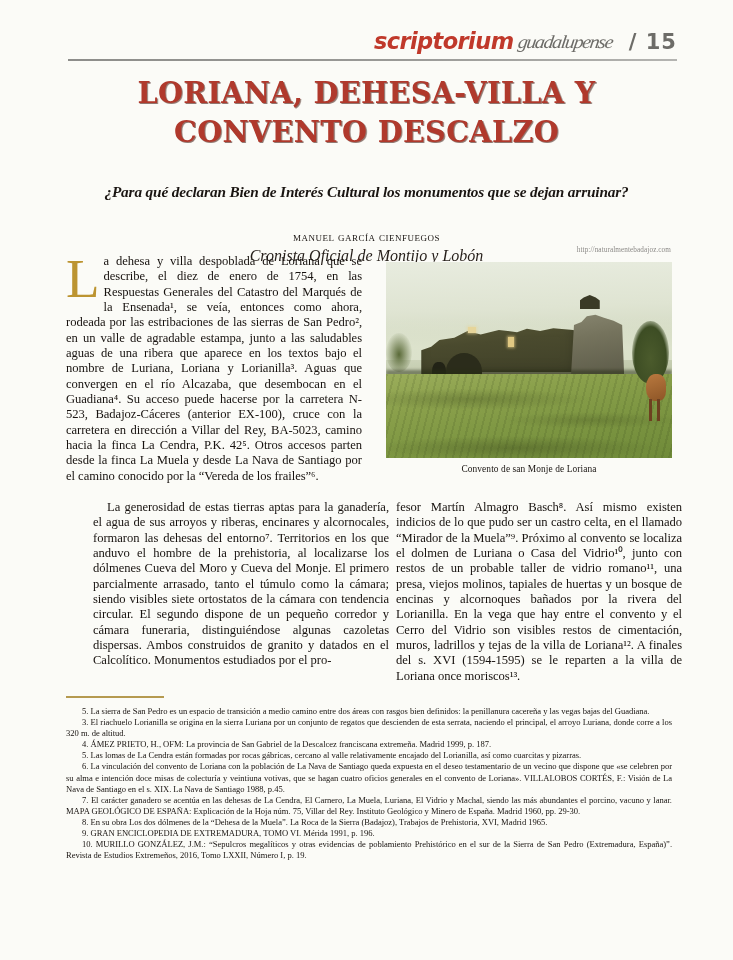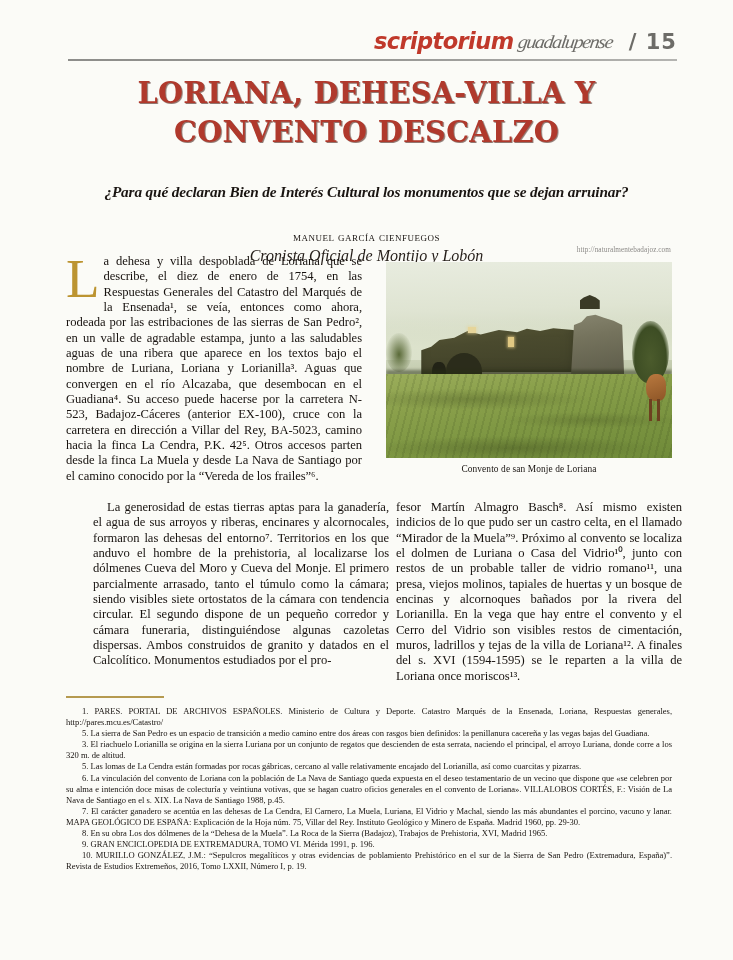--- a/index.html
+++ b/index.html
@@ -376,23 +376,23 @@
   <div class="col-left-top">
     <p class="body"><span class="dropcap">L</span><span>a dehesa y villa despoblada de Loriana que se describe, el diez de enero de 1754, en las Respuestas Generales del Catastro del Marqués de la Ensenada¹, se veía, entonces como ahora, rodeada por las estribaciones de las sierras de San Pedro², en un valle de agradable estampa, junto a las saludables aguas de una ribera que aparece en los textos bajo el nombre de Luriana, Loriana y Lorianilla³. Aguas que convergen en el río Alcazaba, que desembocan en el Guadiana⁴. Su acceso puede hacerse por la carretera N-523, Badajoz-Cáceres (anterior EX-100), cruce con la carretera en dirección a Villar del Rey, BA-5023, camino hacia la finca La Cendra, P.K. 42⁵. Otros accesos parten desde la finca La Muela y desde La Nava de Santiago por el camino conocido por la “Vereda de los frailes”⁶.</span></p>
   </div>
 
   <div class="col-left-bottom">
     <p class="body indent"><span>La generosidad de estas tierras aptas para la ganadería, el agua de sus arroyos y riberas, encinares y alcornocales, formaron las dehesas del entorno⁷. Territorios en los que anduvo el hombre de la prehistoria, al localizarse los dólmenes Cueva del Moro y Cueva del Monje. El primero parcialmente arrasado, tanto el túmulo como la cámara; siendo visibles siete ortostatos de la cámara con tendencia circular. El segundo dispone de un pequeño corredor y cámara funeraria, distinguiéndose algunas cazoletas dispersas. Ambos construidos de granito y datados en el Calcolítico. Monumentos estudiados por el pro-</span></p>
   </div>
 
   <div class="fn-rule"></div>
   <div class="footnotes">
-    <p class="fn">1. PARES. PORTAL DE ARCHIVOS ESPAÑOLES. Ministerio de Cultura y Deporte. Catastro Marqués de la Ensenada, Loriana, Respuestas generales, http://pares.mcu.es/Catastro/</p>
     <p class="fn">5. La sierra de San Pedro es un espacio de transición a medio camino entre dos áreas con rasgos bien definidos: la penillanura cacereña y las vegas bajas del Guadiana.</p>
     <p class="fn">3. El riachuelo Lorianilla se origina en la sierra Luriana por un conjunto de regatos que descienden de esta serrata, naciendo el principal, el arroyo Luriana, donde corre a los 320 m. de altitud.</p>
+    <p class="fn">4. ÁMEZ PRIETO, H., OFM: La provincia de San Gabriel de la Descalcez franciscana extremeña. Madrid 1999, p. 187.</p>
     <p class="fn">5. Las lomas de La Cendra están formadas por rocas gábricas, cercano al valle relativamente encajado del Lorianilla, así como cuarcitas y pizarras.</p>
     <p class="fn">6. La vinculación del convento de Loriana con la población de La Nava de Santiago queda expuesta en el deseo testamentario de un vecino que dispone que «se celebren por su alma e intención doce misas de colecturía y veintiuna votivas, que se hagan cuatro oficios generales en el convento de Loriana». VILLALOBOS CORTÉS, F.: Visión de La Nava de Santiago en el s. XIX. La Nava de Santiago 1988, p.45.</p>
     <p class="fn">7. El carácter ganadero se acentúa en las dehesas de La Cendra, El Carnero, La Muela, Luriana, El Vidrio y Machal, siendo las más abundantes el porcino, vacuno y lanar. MAPA GEOLÓGICO DE ESPAÑA: Explicación de la Hoja núm. 75, Villar del Rey. Instituto Geológico y Minero de España. Madrid 1960, pp. 29-30.</p>
     <p class="fn">8. En su obra Los dos dólmenes de la “Dehesa de la Muela”. La Roca de la Sierra (Badajoz), Trabajos de Prehistoria, XVI, Madrid 1965.</p>
     <p class="fn">9. GRAN ENCICLOPEDIA DE EXTREMADURA, TOMO VI. Mérida 1991, p. 196.</p>
     <p class="fn">10. MURILLO GONZÁLEZ, J.M.: “Sepulcros megalíticos y otras evidencias de poblamiento Prehistórico en el sur de la Sierra de San Pedro (Extremadura, España)”. Revista de Estudios Extremeños, 2016, Tomo LXXII, Número I, p. 19.</p>
   </div>
 
 <div class="col-right-bottom">
       <p class="body"><span>fesor Martín Almagro Basch⁸. Así mismo existen indicios de lo que pudo ser un castro celta, en el llamado “Mirador de la Muela”⁹. Próximo al convento se localiza el dolmen de Luriana o Casa del Vidrio¹⁰, junto con restos de un probable taller de vidrio romano¹¹, una presa, viejos molinos, tapiales de huertas y un bosque de encinas y alcornoques bañados por la rivera del Lorianilla. En la vega que hay entre el convento y el Cerro del Vidrio son visibles restos de cimentación, muros, ladrillos y tejas de la villa de Loriana¹². A finales del s. XVI (1594-1595) se le reparten a la villa de Loriana once moriscos¹³.</span></p>

